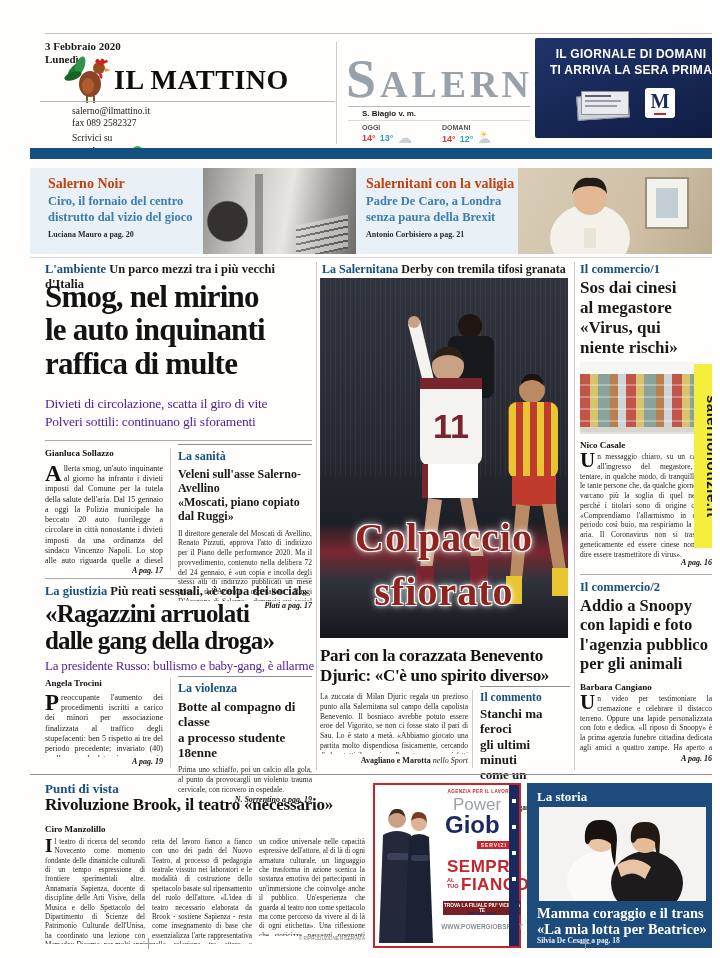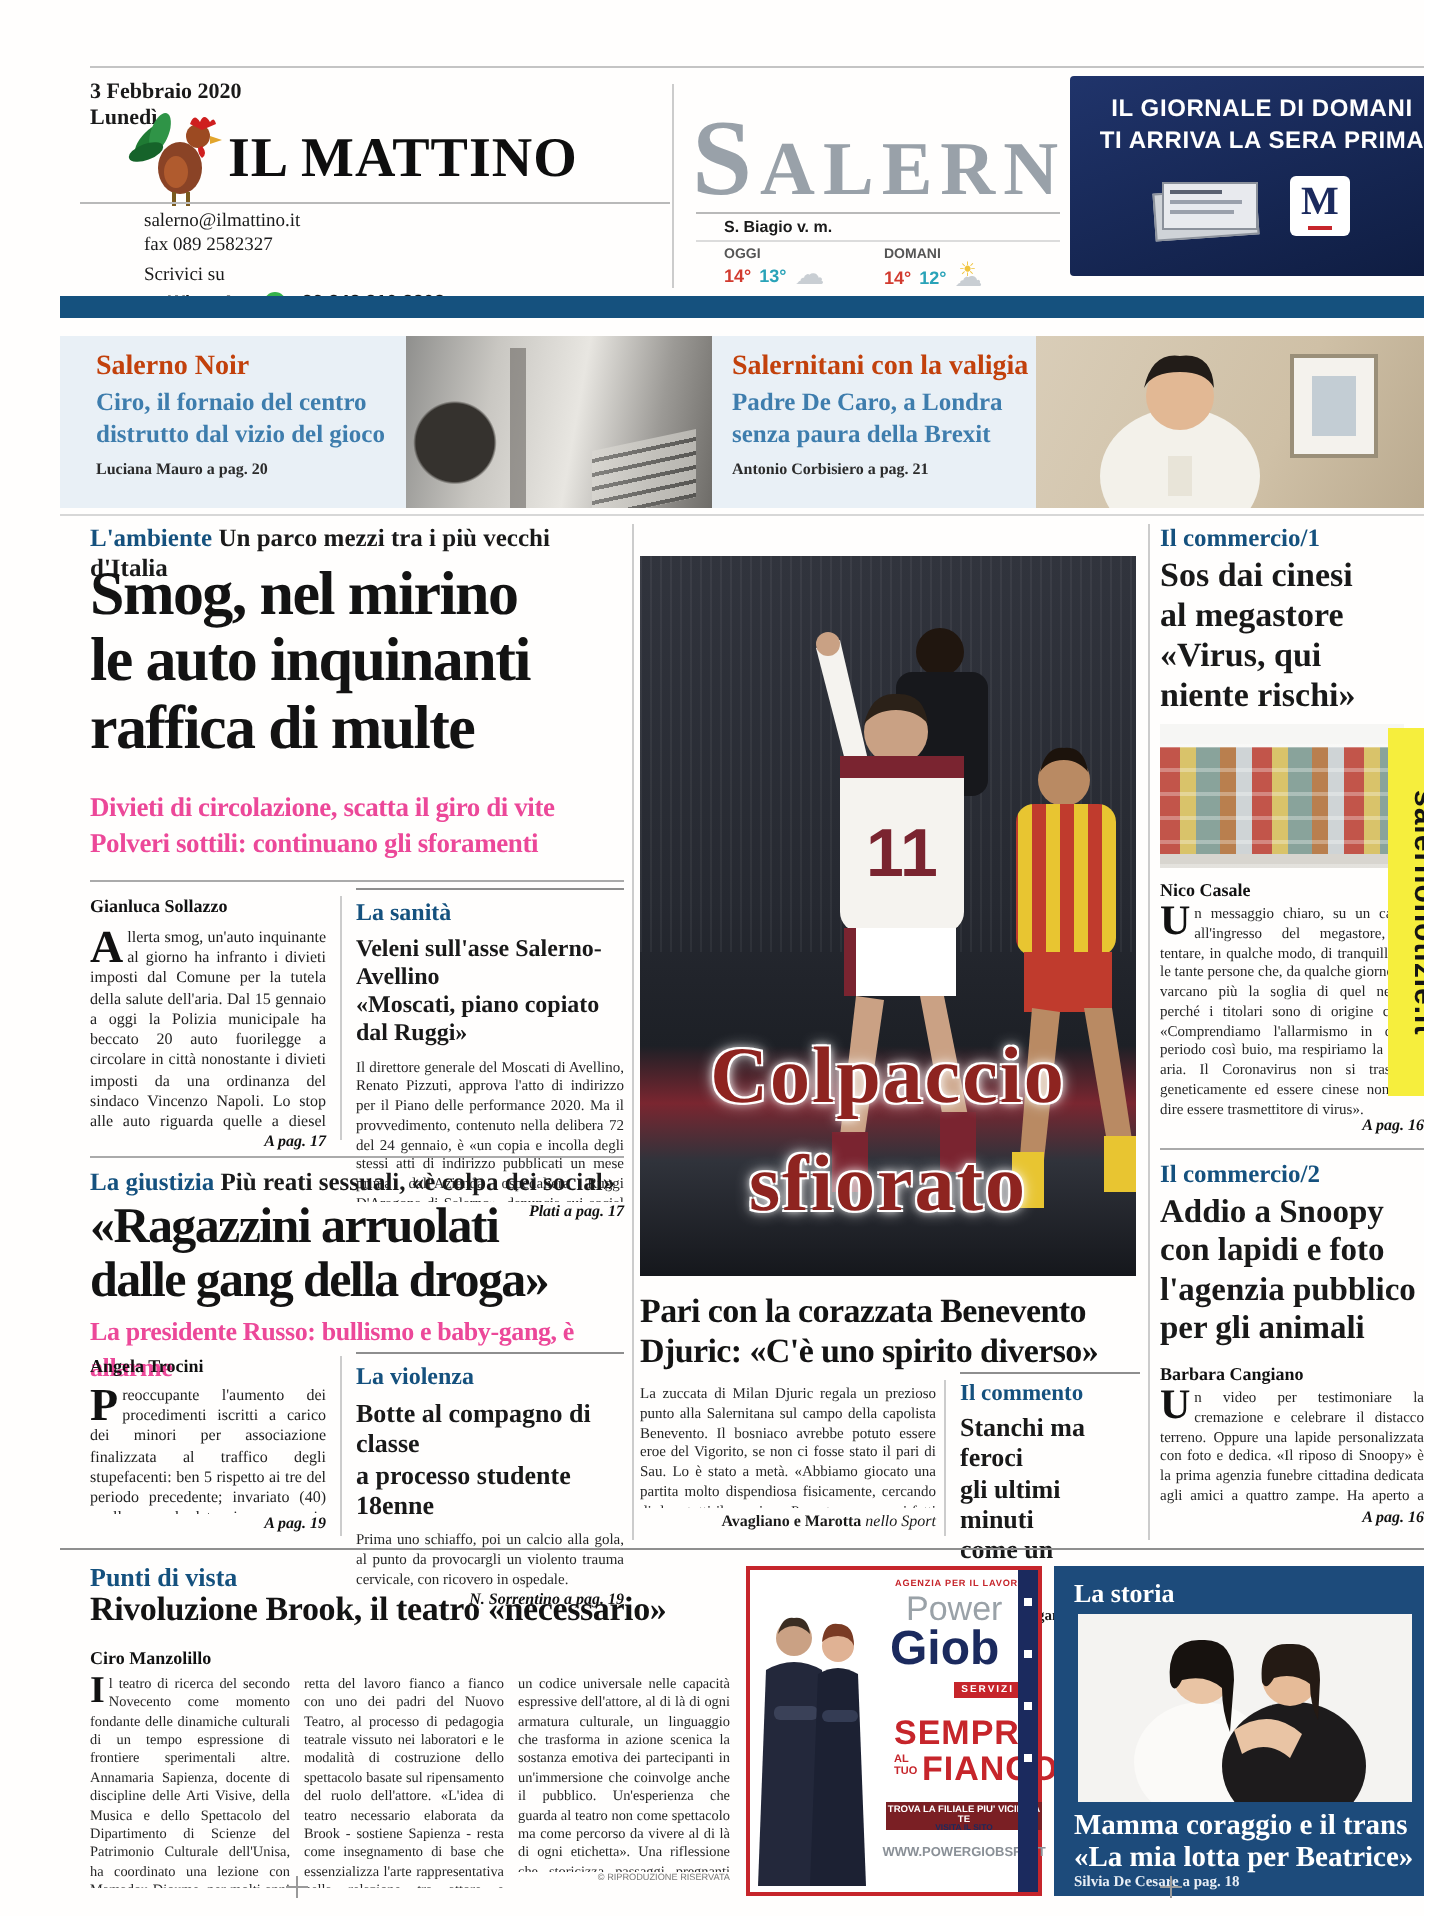--- a/index.html
+++ b/index.html
@@ -5,21 +5,21 @@
   html,body{margin:0;padding:0;background:#ffffff;}
   .page{position:relative;width:712px;height:958px;background:#fffefd;overflow:hidden;
         font-family:"Liberation Serif",serif;color:#1a1a1a;}
   .abs{position:absolute;}
   .sans{font-family:"Liberation Sans",sans-serif;margin-left:12px;}
   .hline{background:#c4c4c4;height:1px;}
   .vline{background:#cccccc;width:1px;}
   .kblue{color:#15517e;font-weight:700;}
   .kdark{color:#1a1a1a;font-weight:700;}
   .h-main{font-weight:700;color:#131313;letter-spacing:-0.8px;line-height:1.08;}
-  .deck{font-weight:700;color:#ec4899;line-height:1.35;letter-spacing:-0.2px;}
+  .deck{font-weight:400;color:#4c1d95;line-height:1.35;letter-spacing:-0.2px;}
   .byline{font-weight:700;font-size:9px;color:#111;}
   .jbody{text-align:justify;font-size:8px;line-height:1.28;color:#222;}
   .jbody-sm{text-align:justify;font-size:7.5px;line-height:1.3;color:#262626;}
   .dropcap{float:left;font-weight:700;font-size:23px;line-height:19px;padding-right:2px;color:#111;}
   .pref{font-style:italic;font-weight:700;font-size:8px;text-align:right;color:#111;}
   .boxlabel{color:#15517e;font-weight:700;font-size:12px;}
   .boxtitle{font-weight:600;color:#191919;line-height:1.18;}
   .teaser-kicker{color:#c2410c;font-weight:700;font-size:14px;}
   .teaser-title{color:#3e7dad;font-weight:700;font-size:12.5px;line-height:1.3;}
   .teaser-by{font-weight:700;font-size:8px;color:#2b2b2b;}
@@ -216,20 +216,24 @@
   <div class="abs" style="left:178px;top:676px;width:134px;border-top:1px solid #8e8e8e;padding-top:4px;">
     <div class="boxlabel">La violenza</div>
     <div class="boxtitle" style="font-size:13px;margin-top:3px;">
       <div>Botte al compagno di classe</div>
       <div>a processo studente 18enne</div>
     </div>
     <div class="jbody-sm" style="margin-top:5px;">Prima uno schiaffo, poi un calcio alla gola, al punto da provocargli un violento trauma cervicale, con ricovero in ospedale.</div>
     <div class="pref">N. Sorrentino a pag. 19</div>
   </div>
 
+  <div class="abs" style="left:322px;top:262px;width:248px;font-size:12px;">
+    <span class="kblue">La Salernitana</span>
+    <span class="kdark" style="font-weight:600;">Derby con tremila tifosi granata</span>
+  </div>
 
   <div class="abs photo" style="left:320px;top:278px;width:248px;height:360px;background:
       linear-gradient(180deg,#31343d 0%,#262931 48%,#1d2026 68%,#7a2630 76%,#30333b 84%,#15171c 100%);">
     <div style="position:absolute;inset:0;background:repeating-linear-gradient(90deg,rgba(255,255,255,.05) 0 1px,transparent 1px 5px);height:55%;"></div>
     <svg width="248" height="360" viewBox="0 0 248 360" style="position:absolute;left:0;top:0;">
 
       <circle cx="150" cy="48" r="12" fill="#20160f"></circle>
       <rect x="128" y="58" width="46" height="62" rx="8" fill="#17181c"></rect>
 
       <circle cx="128" cy="88" r="16" fill="#c9a184"></circle>

